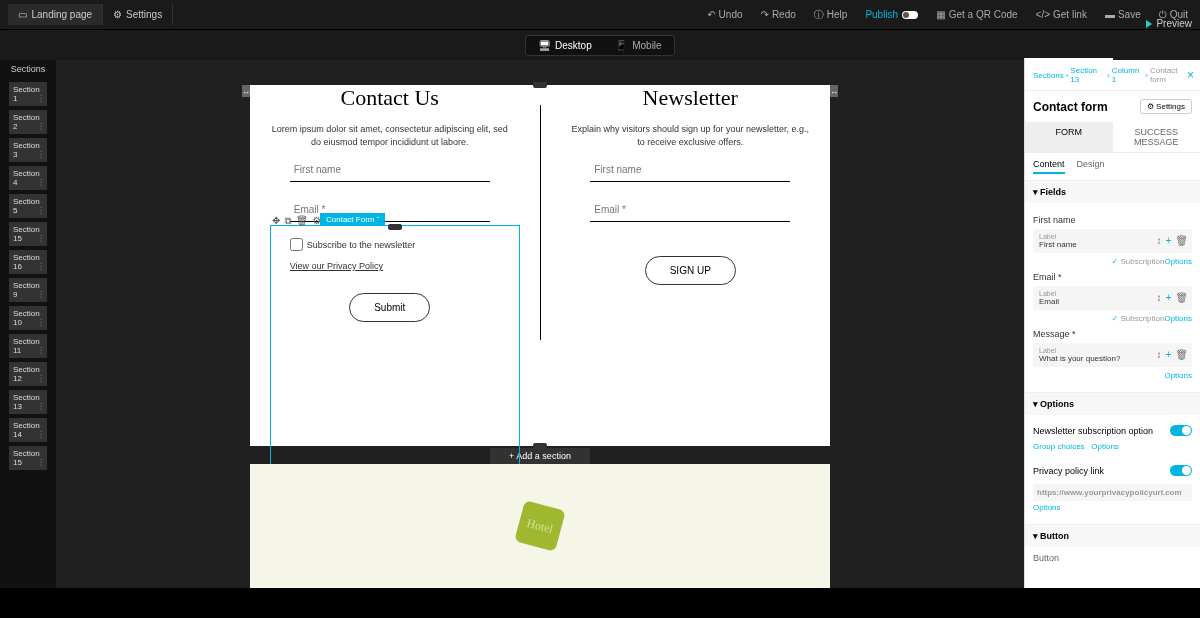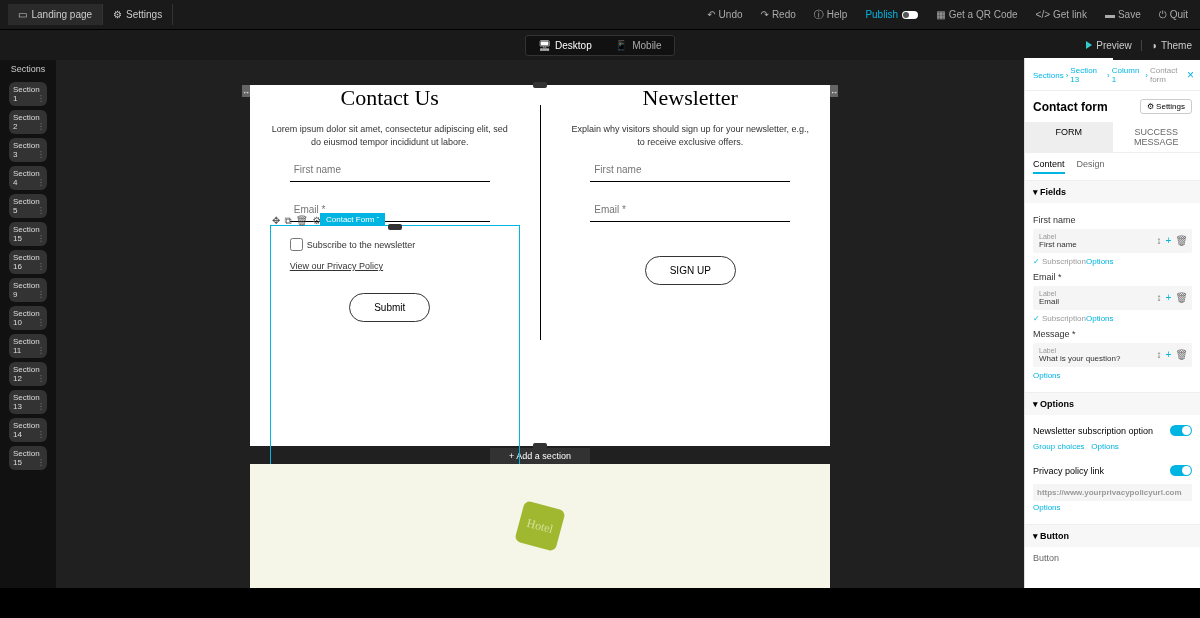--- a/index.html
+++ b/index.html
@@ -15,38 +15,38 @@
 .header-right .act-btn { display: flex; align-items: center; gap: 3px; cursor: pointer; padding: 2px 4px; }
 .header-right .publish { color: #00b5e2; display:flex; align-items:center; gap:4px;}
 .header-right .toggle-sm { width:16px; height:8px; background:#fff; border-radius:4px; position:relative;}
 .header-right .toggle-sm::after { content:''; position:absolute; left:1px; top:1px; width:6px; height:6px; background:#555; border-radius:50%;}
 
 
 .subbar { height: 30px; background: #1a1a1a; display: flex; align-items: center; justify-content: center; position: relative; }
 .device-switch { display: flex; background: #111; border: 1px solid #333; border-radius: 3px; }
 .device-btn { display: flex; align-items: center; gap: 4px; padding: 4px 12px; font-size: 10px; color: #aaa; cursor: pointer; }
 .device-btn.active { color: #fff; }
-.preview-theme { position: absolute; right: 8px; display: flex; gap: 9px; font-size: 10px; color: #ccc; }
+.preview-theme { position: absolute; right: 8px; display: flex; gap: 16px; font-size: 10px; color: #ccc; flex-direction: column; }
 .preview-theme .pt { display:flex; align-items:center; gap:4px; cursor:pointer;}
 .preview-theme .divider { width:1px; background:#444;}
 .preview-theme .play-ico { width:0; height:0; border-left:6px solid #3cc; border-top:4px solid transparent; border-bottom:4px solid transparent;}
 
 
 .panel-header-tabs { position:absolute; right:0; top:58px; width:176px; height:24px; display:flex; background:#fff; border-left:1px solid #ddd;}
 .pht { flex:1; text-align:center; font-size:9px; padding:6px 0; color:#000; cursor:pointer; border-bottom:1px solid #ddd;}
 .pht.active { border-bottom:2px solid #333;}
 .pht.inactive { background:#1a1a1a; color:#aaa; border-bottom:none;}
 
 
 .main { position: absolute; top: 60px; bottom: 30px; left: 0; right: 0; display: flex; }
 
 
 .sections-sb { width: 56px; background: #111; overflow-y: auto; }
 .sections-title { font-size: 9px; text-align: center; padding: 4px; color: #ccc; }
-.section-pill { display: block; margin: 4px auto; width: 38px; padding: 3px 2px; background: #333; border-radius: 6px; font-size: 8px; color: #ddd; text-align: left; cursor: pointer; position:relative; padding-left:4px;}
+.section-pill { display: block; margin: 4px auto; width: 38px; padding: 3px 2px; background: #333; border-radius: 0; font-size: 8px; color: #ddd; text-align: left; cursor: pointer; position:relative; padding-left:4px;}
 .section-pill::after { content:'⋮'; position:absolute; right:2px; color:#888;}
 
 
 .canvas-wrap { flex: 1; background: #202020; display:flex; flex-direction:column; align-items:center; overflow:hidden; position:relative;}
 .canvas { width: 580px; background: #fff; color: #000; position: relative; margin-top: 25px; height: 380px; }
 .handle-l, .handle-r { position:absolute; top:0; width:8px; height:12px; background:#666; font-size:8px; color:#fff; display:flex; align-items:center; justify-content:center;}
 .handle-l { left:-8px;} .handle-r{ right:-8px;}
 .columns { display:flex; height:100%; gap:20px; padding: 0 10px;}
 .col { flex:1; display:flex; flex-direction:column; align-items:center; }
 .vdiv { width:1px; background:#000; height:65%; margin-top:20px;}
@@ -81,21 +81,21 @@
 .inner-tab { padding-bottom:3px; cursor:pointer; color:#666;}
 .inner-tab.active { border-bottom:2px solid #00b5e2; color:#000;}
 .accordion { border-top:1px solid #eee; margin-top:6px;}
 .acc-head { padding:6px 8px; font-size:9px; font-weight:600; background:#f7f7f7; cursor:pointer;}
 .acc-body { padding:6px 8px;}
 .field-box { background:#f5f5f5; padding:4px 6px; margin:4px 0; border-radius:2px; position:relative;}
 .field-box .lbl { font-size:7px; color:#999;}
 .field-box .val { font-size:8px; color:#333;}
 .field-icons { position:absolute; right:4px; top:6px; display:flex; gap:4px; font-size:10px; color:#666;}
 .field-title { font-size:9px; color:#333; margin-top:6px;}
-.sub-row { display:flex; justify-content:flex-start; align-items:center; font-size:8px; color:#00b5e2; margin-top:3px;}
+.sub-row { display:flex; justify-content:flex-end; align-items:center; font-size:8px; color:#00b5e2; margin-top:3px;}
 .sub-row .sl { color:#999;}
 .toggle { width:22px; height:11px; background:#00b5e2; border-radius:6px; position:relative; cursor:pointer;}
 .toggle::after { content:''; position:absolute; right:1px; top:1px; width:9px; height:9px; background:#fff; border-radius:50%;}
 .opt-row { display:flex; justify-content:space-between; align-items:center; padding:4px 0; font-size:9px;}
 .opt-links { text-align:left; font-size:8px; color:#00b5e2; margin-top:2px;}
 .url-box { width:100%; background:#f5f5f5; border:none; padding:4px; font-size:8px; color:#999; margin-top:4px;font-weight:bold;}
 </style>
 </head>
 <body>
 <div class="app">

